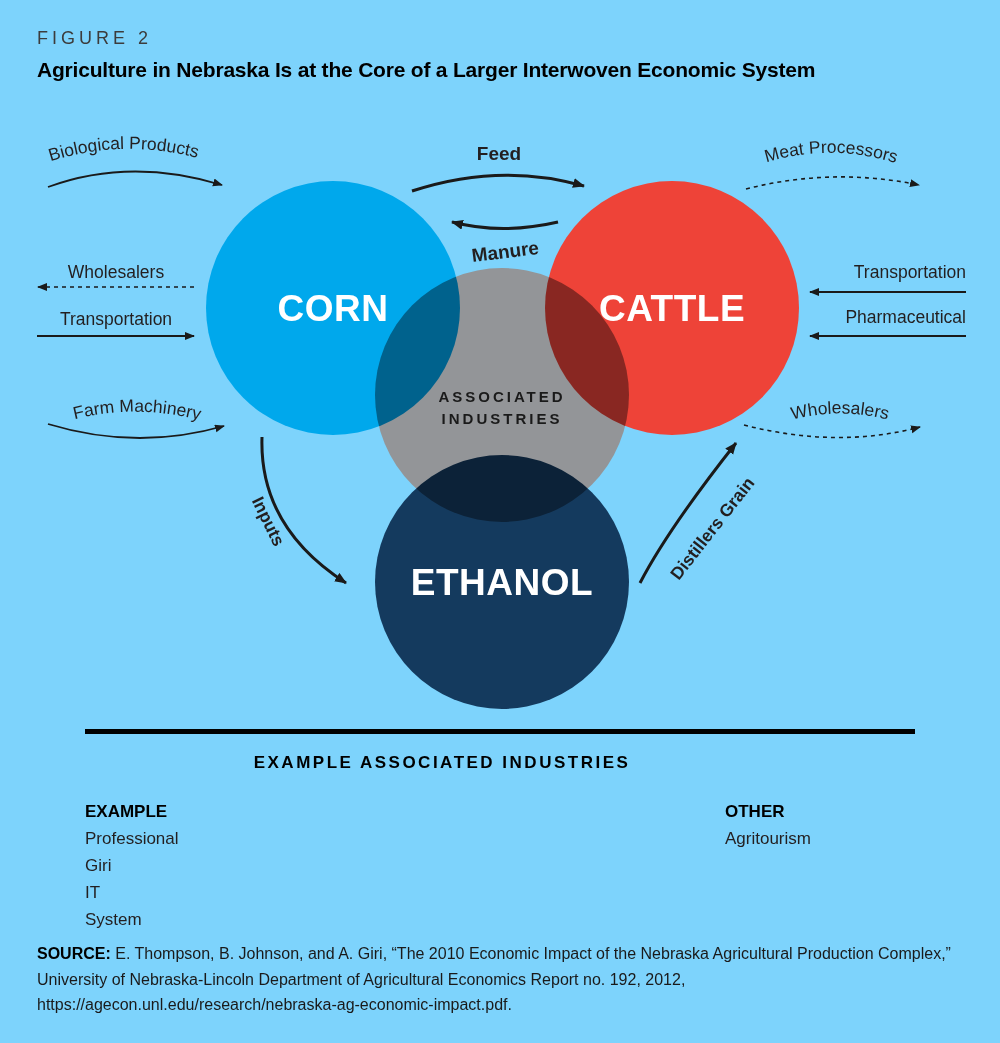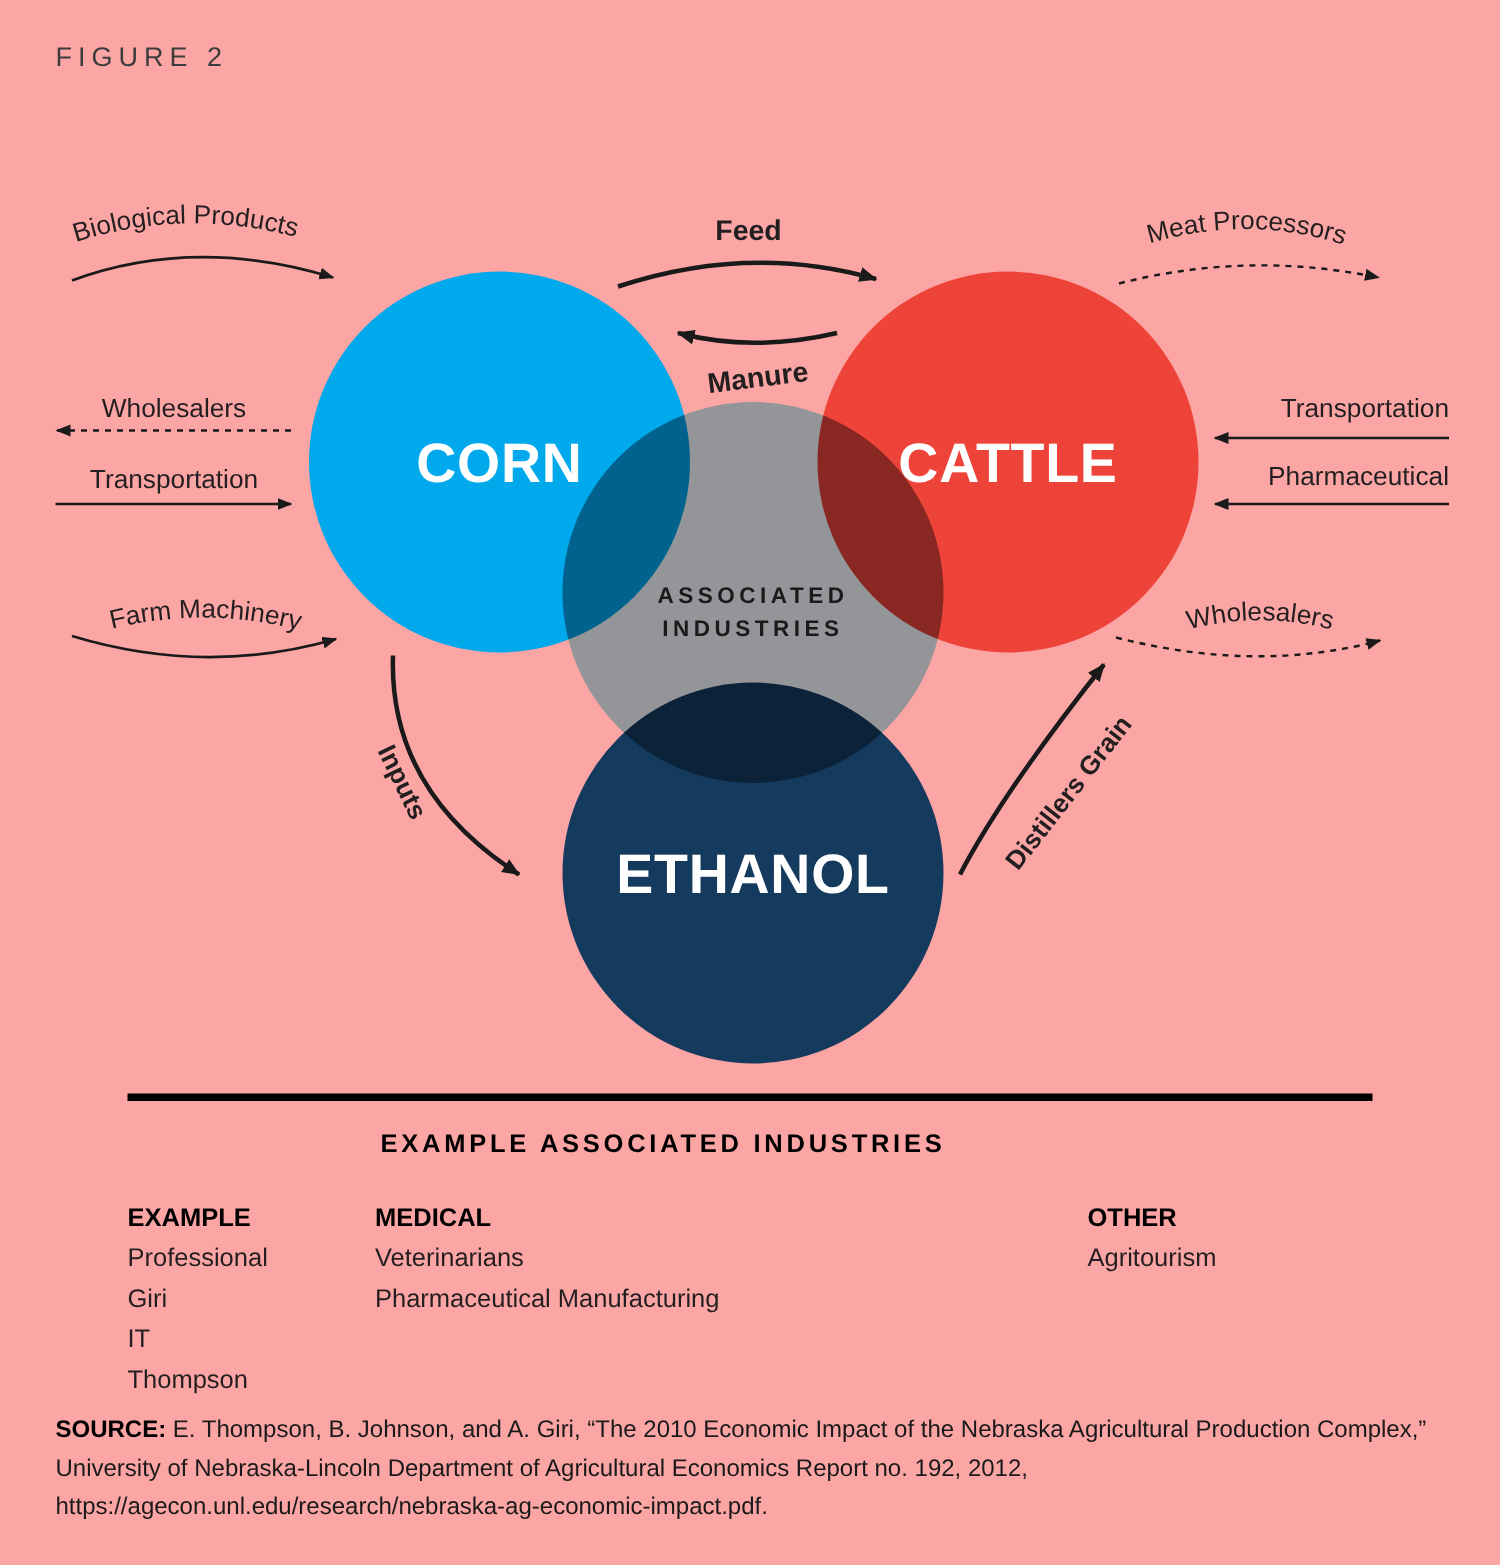--- a/index.html
+++ b/index.html
@@ -1,18 +1,18 @@
 <!DOCTYPE html>
 <html><head>
 <meta charset="utf-8">
 <style>
   html,body{margin:0;padding:0;background:#fff;}
   body{width:1000px;height:1043px;position:relative;overflow:hidden;
        font-family:"Liberation Sans",sans-serif;color:#231f20;}
-  .page{position:absolute;inset:0;background:#fca5a5;}
+  .page{position:absolute;inset:0;background:#7dd3fc;}
 
   
   .hdr{position:absolute;left:37px;top:28px;width:930px;}
   .fig-label{font-size:18px;letter-spacing:4px;font-weight:400;color:#3c3c3c;}
   .fig-title{font-size:21px;font-weight:700;color:#000;margin-top:9px;letter-spacing:-0.2px;}
 
   
   .diagram{position:absolute;left:0;top:115px;width:1000px;height:620px;isolation:isolate;}
   svg text{font-family:"Liberation Sans",sans-serif;fill:#231f20;}
   .circle-label{font-weight:700;font-size:37px;fill:#fff;letter-spacing:0.5px;}
@@ -35,20 +35,21 @@
   .source{position:absolute;left:37px;top:941px;width:952px;font-size:16px;line-height:25.5px;color:#1a1a1a;}
   .source b{font-weight:700;color:#000;}
 </style>
 </head>
 <body>
 
 <div class="page">
 
   <div class="hdr">
     <div class="fig-label">FIGURE 2</div>
+    <div class="fig-title">Agriculture in Nebraska Is at the Core of a Larger Interwoven Economic System</div>
   </div>
 
   <svg class="diagram" viewBox="0 0 1000 620">
     <defs>
       <marker id="ah" markerUnits="userSpaceOnUse" markerWidth="14" markerHeight="11" refX="11" refY="5" orient="auto">
         <path d="M0,0 L12,5 L0,10 Z" fill="#1a1a1a"></path>
       </marker>
       <marker id="ah-s" markerUnits="userSpaceOnUse" markerWidth="11" markerHeight="9" refX="9" refY="4" orient="auto">
         <path d="M0,0 L10,4 L0,8 Z" fill="#1a1a1a"></path>
       </marker>
@@ -115,31 +116,24 @@
 
   <div class="rule"></div>
   <div class="ai-heading">EXAMPLE ASSOCIATED INDUSTRIES</div>
 
   <div class="col col-services">
     <div class="col-h">EXAMPLE</div>
     <ul>
       <li>Professional</li>
       <li>Giri</li>
       <li>IT</li>
-      <li>Thompson</li>
+      <li>System</li>
     </ul>
   </div>
 
-  <div class="col col-medical">
-    <div class="col-h">MEDICAL</div>
-    <ul>
-      <li>Veterinarians</li>
-      <li>Pharmaceutical Manufacturing</li>
-    </ul>
-  </div>
 
 
   <div class="col col-other">
     <div class="col-h">OTHER</div>
     <ul>
       <li>Agritourism</li>
     </ul>
   </div>
 
   <div class="source"><b>SOURCE:</b><span> E. Thompson, B. Johnson, and A. Giri, “The 2010 Economic Impact of the Nebraska Agricultural Production Complex,” University of Nebraska-Lincoln Department of Agricultural Economics Report no. 192, 2012, https://agecon.unl.edu/research/nebraska-ag-economic-impact.pdf.</span></div>

